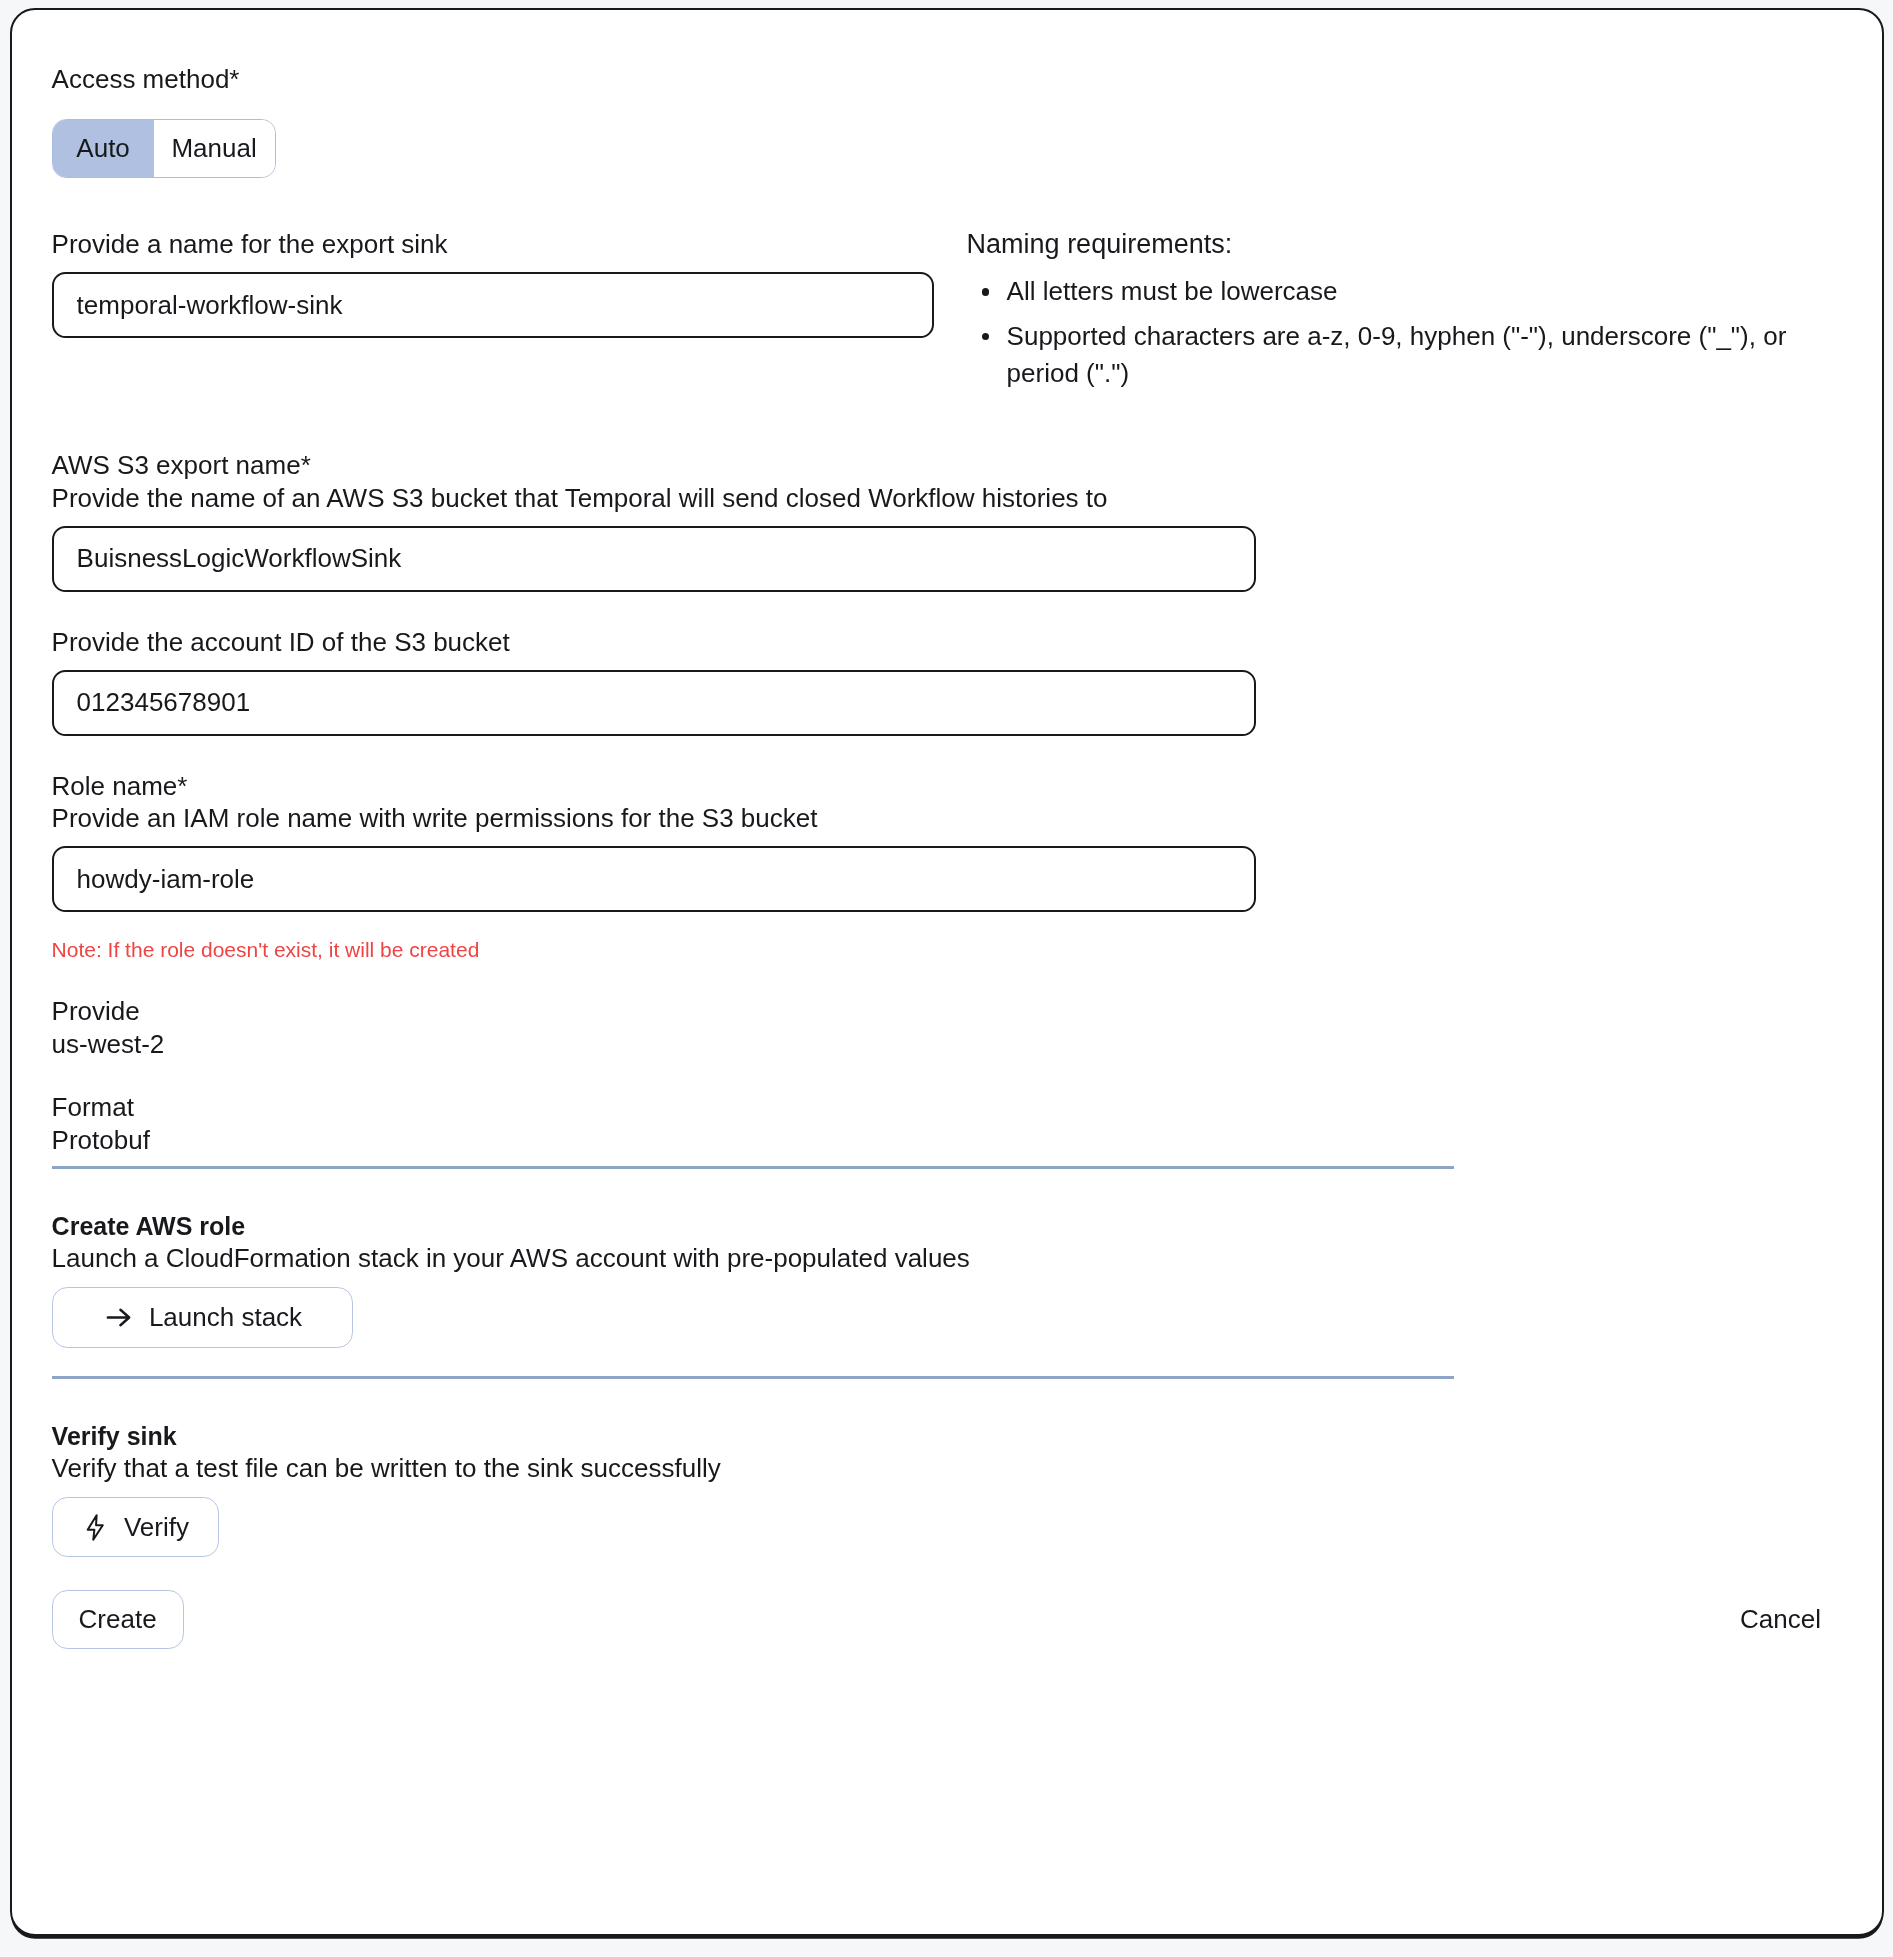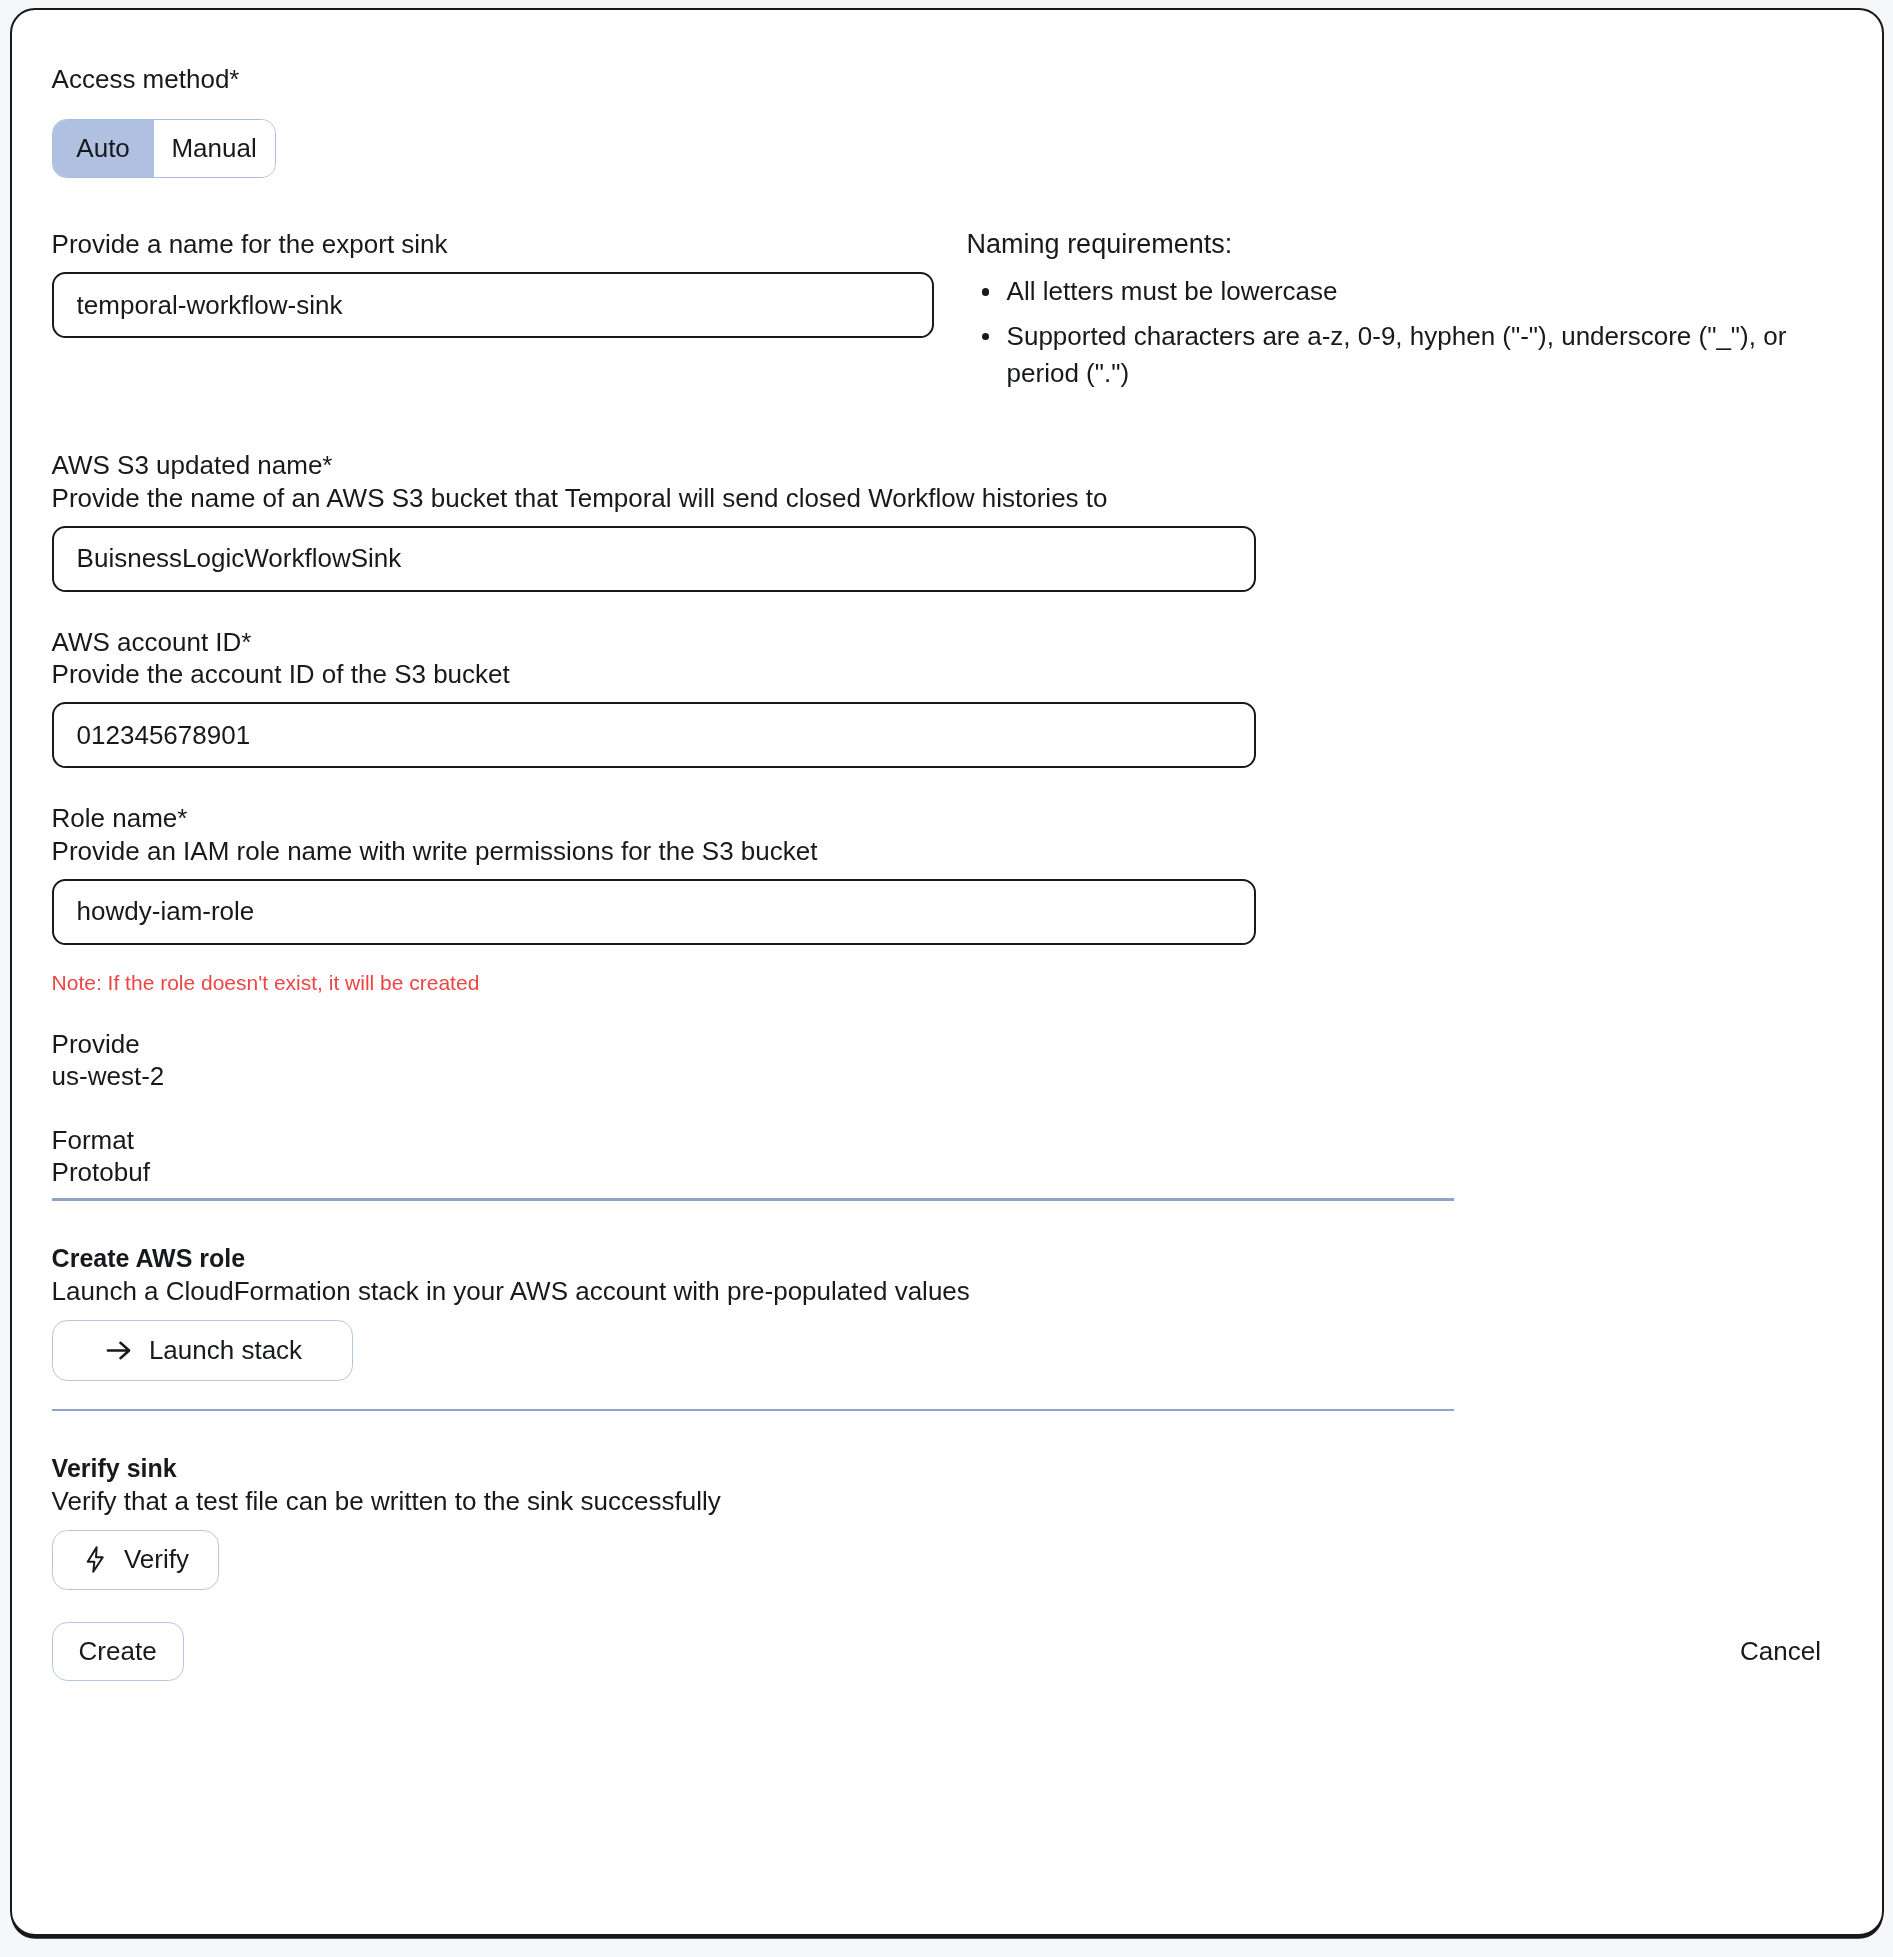--- a/index.html
+++ b/index.html
@@ -105,27 +105,26 @@
     <div class="col-right">
       <div class="req-title">Naming requirements:</div>
       <ul class="req-list">
         <li>All letters must be lowercase</li>
         <li>Supported characters are a-z, 0-9, hyphen ("-"), underscore ("_"), or period (".")</li>
       </ul>
     </div>
   </div>
 
   <div class="field">
-    <div class="lbl">AWS S3 updated name*</div>
+    <div class="lbl">AWS S3 export name*</div>
     <div class="desc">Provide the name of an AWS S3 bucket that Temporal will send closed Workflow histories to</div>
     <input class="tinput" type="text" value="BuisnessLogicWorkflowSink" style="">
   </div>
 
   <div class="field tight">
-    <div class="lbl">AWS account ID*</div>
     <div class="desc">Provide the account ID of the S3 bucket</div>
     <input class="tinput" type="text" value="012345678901" style="">
   </div>
 
   <div class="field tight">
     <div class="lbl">Role name*</div>
     <div class="desc">Provide an IAM role name with write permissions for the S3 bucket</div>
     <input class="tinput" type="text" value="howdy-iam-role" style="">
     <div class="note">Note: If the role doesn't exist, it will be created</div>
   </div>

